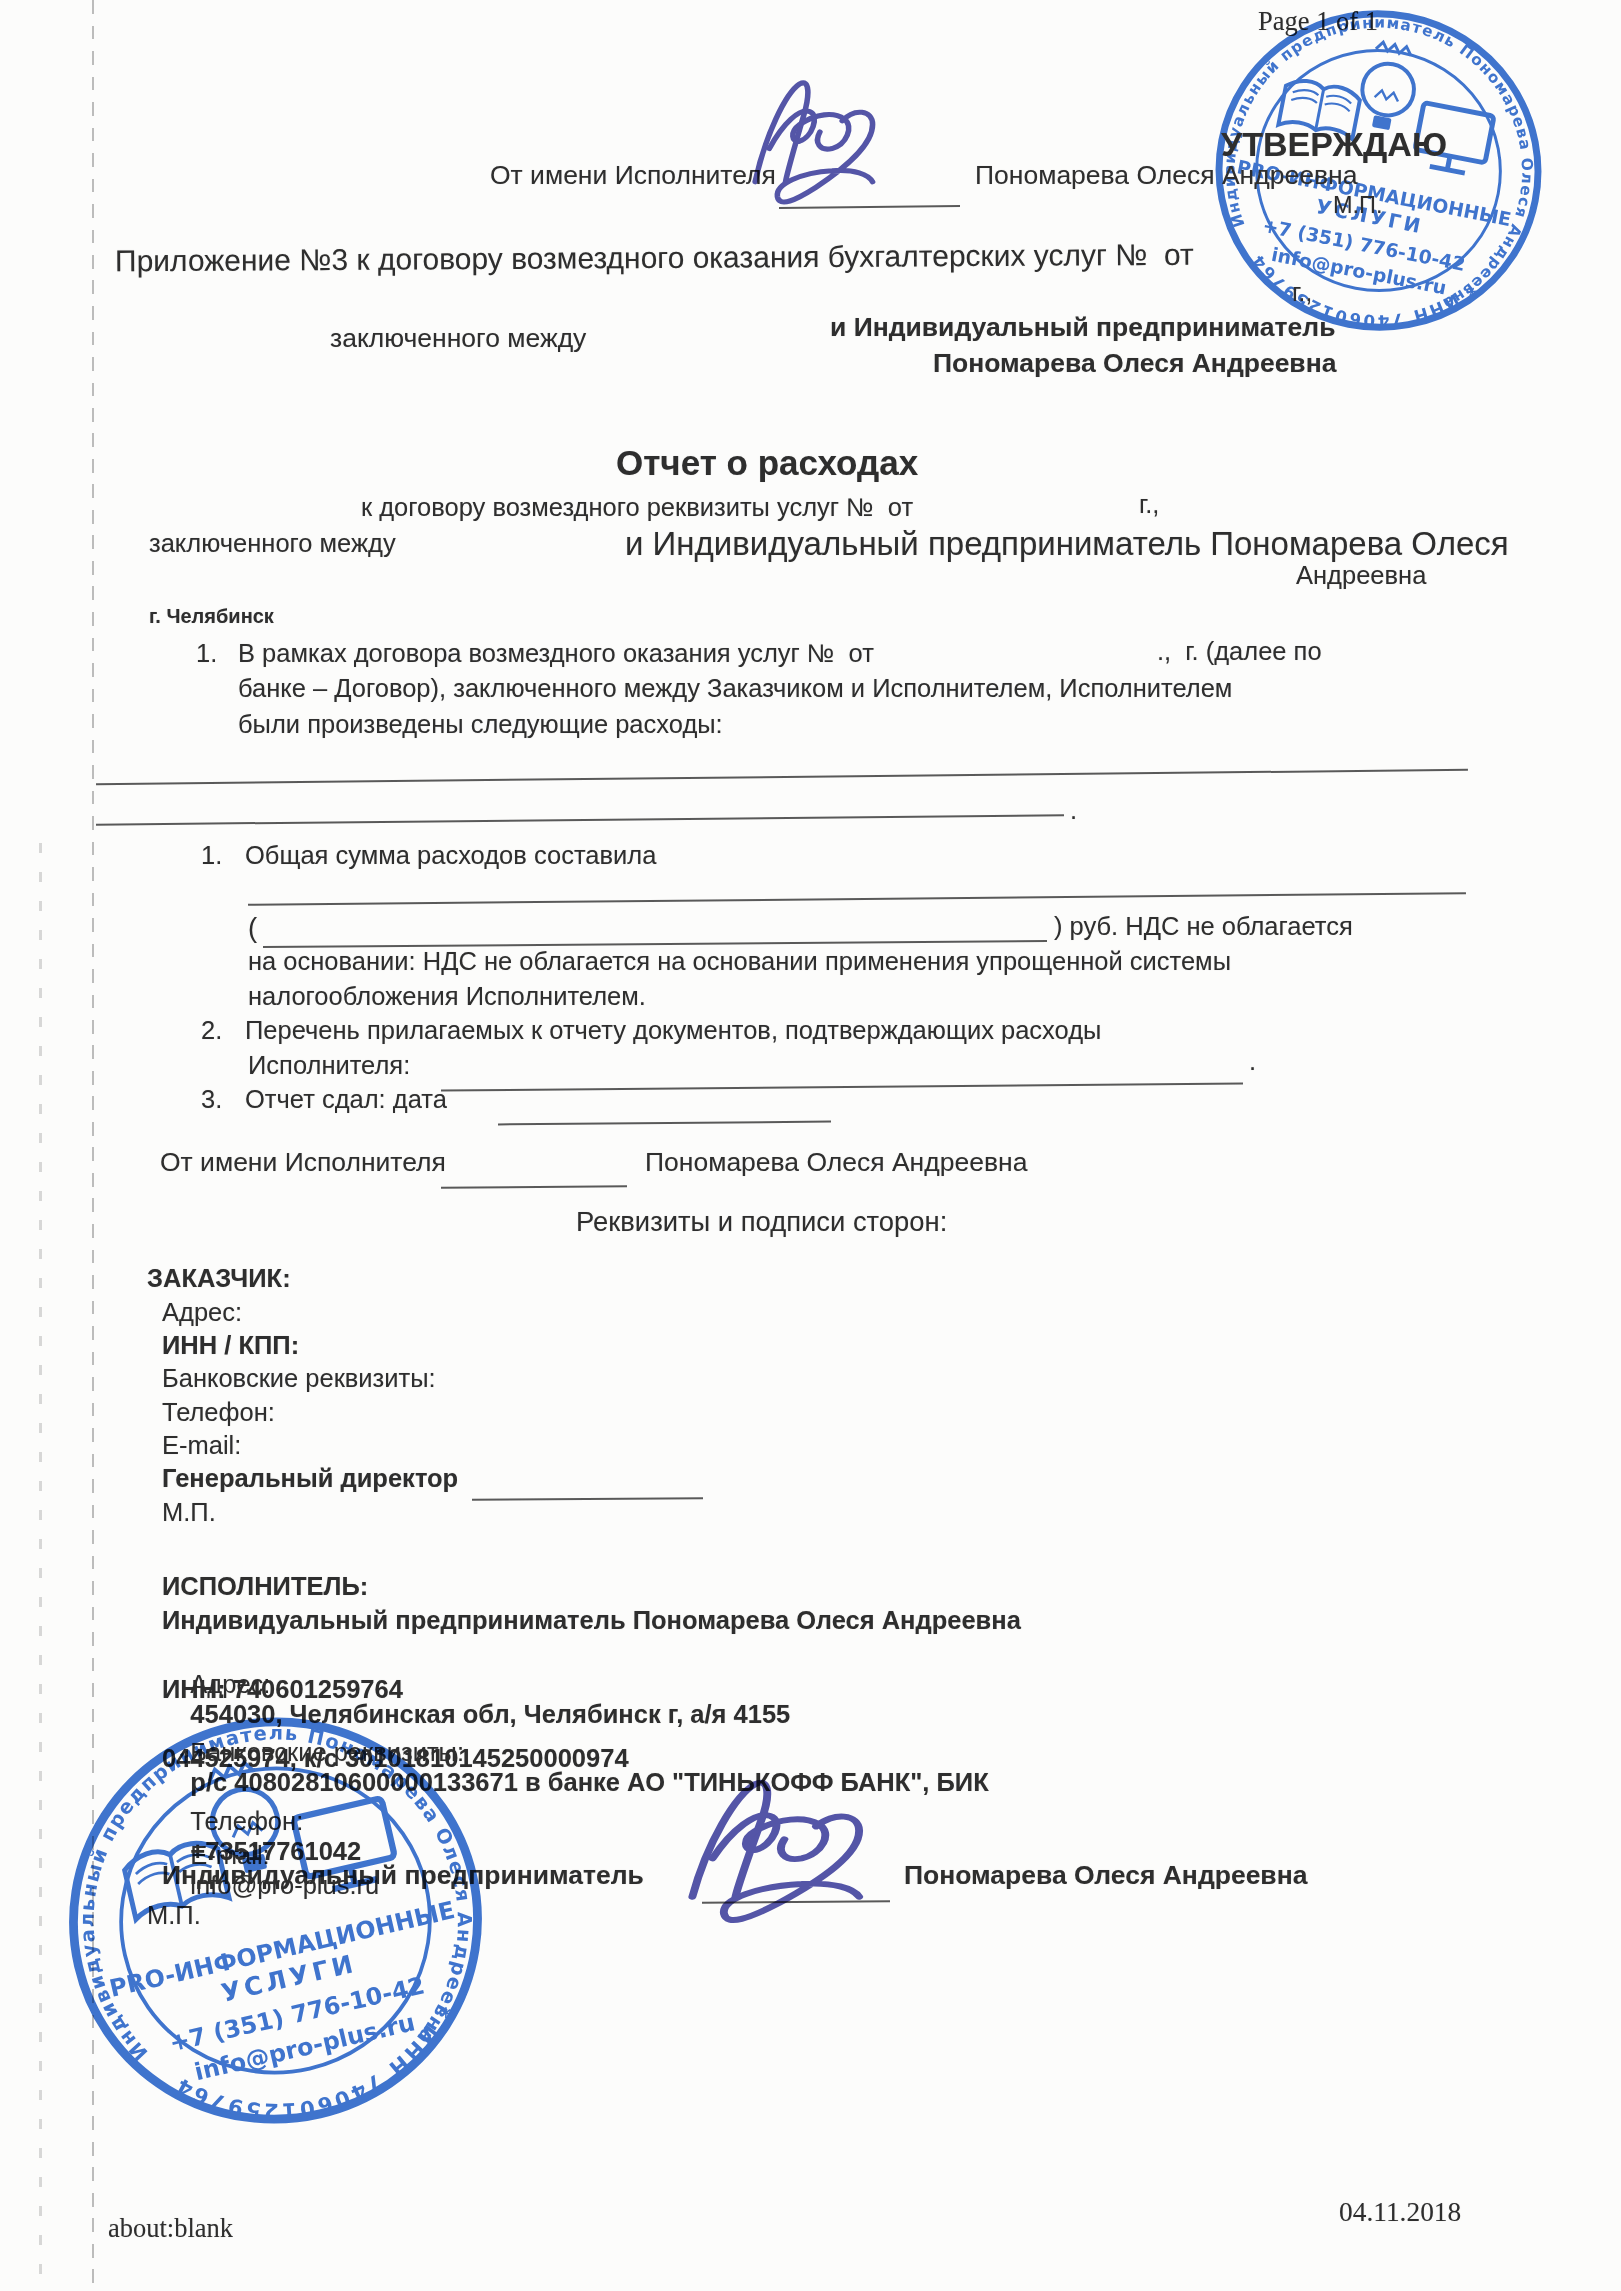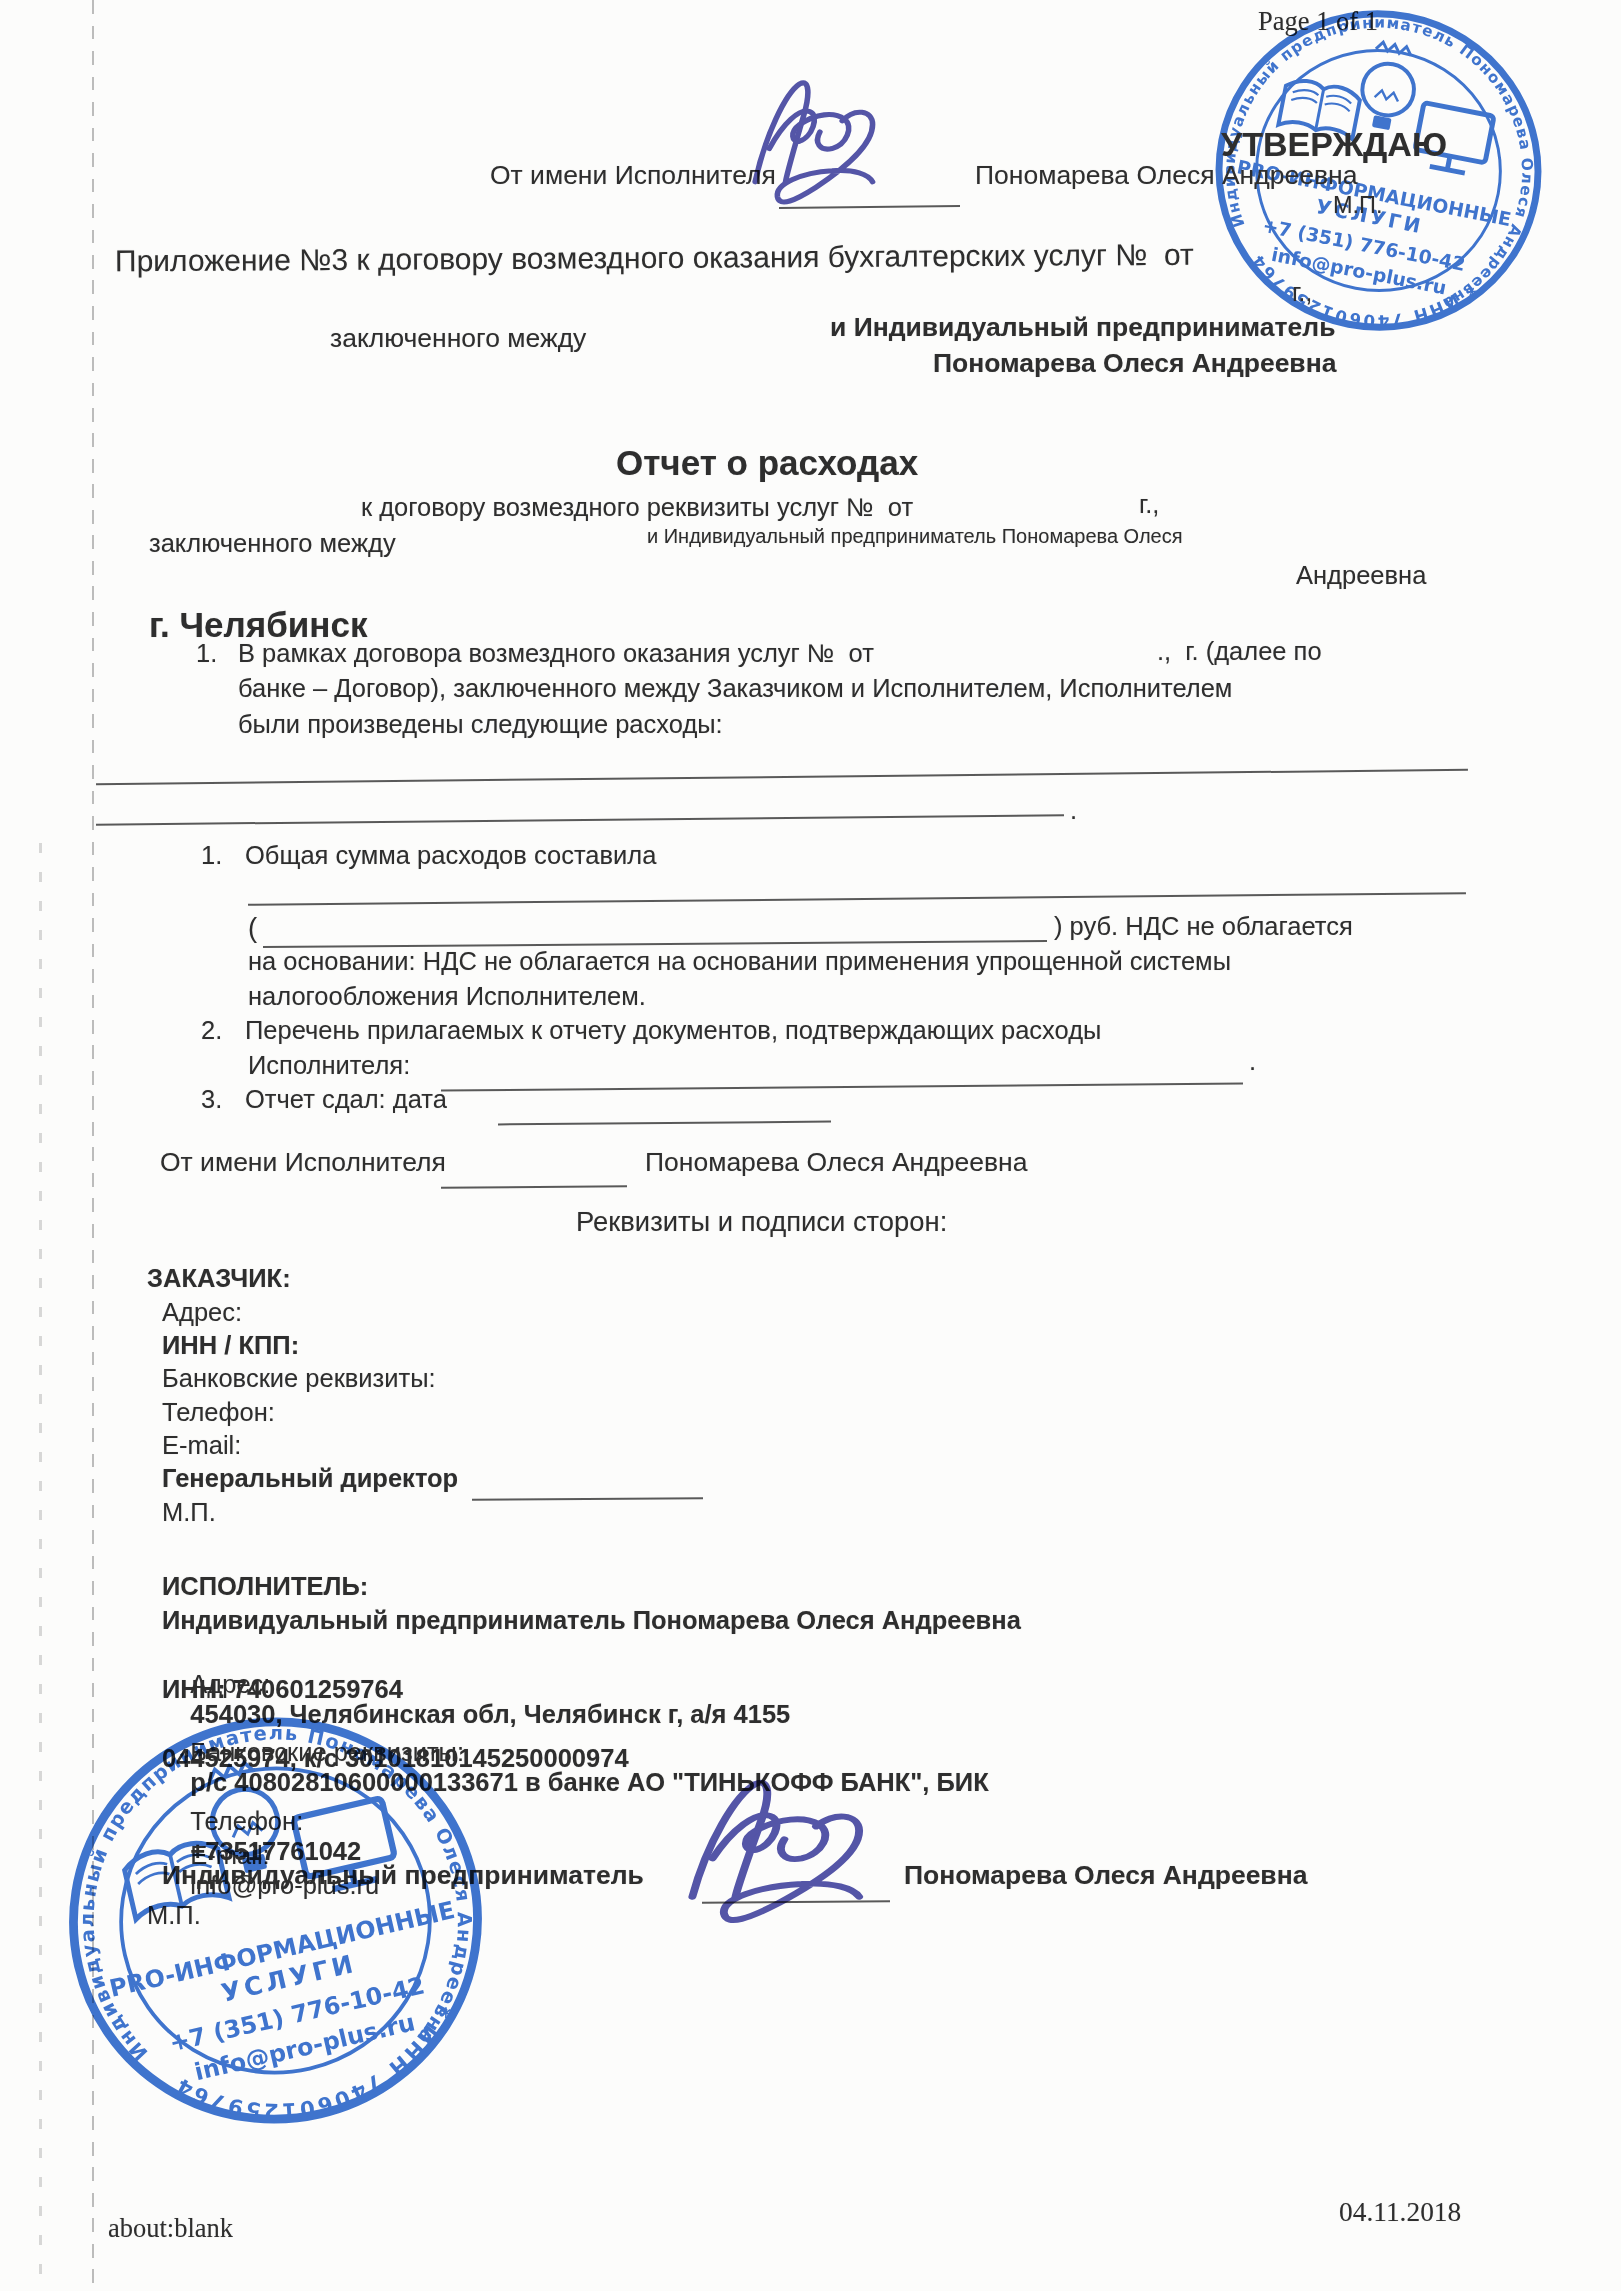--- a/index.html
+++ b/index.html
@@ -81,23 +81,23 @@
   <div class="t" style="left:1292px;top:278px;font-size:25.5px;">г.,</div>
 
   <div class="t" style="left:330px;top:323px;font-size:26.5px;">заключенного между</div>
   <div class="t b" style="left:830px;top:312px;font-size:26.5px;">и Индивидуальный предприниматель</div>
   <div class="t b" style="left:933px;top:348px;font-size:26.5px;">Пономарева Олеся Андреевна</div>
 
   <div class="t b" style="left:616px;top:443px;font-size:35px;">Отчет о расходах</div>
   <div class="t" style="left:361px;top:493px;font-size:25.5px;">к договору возмездного реквизиты услуг №  от</div>
   <div class="t" style="left:1139px;top:490px;font-size:25.5px;">г.,</div>
   <div class="t" style="left:149px;top:529px;font-size:25.5px;">заключенного между</div>
-  <div class="t" style="left:647px;top:525px;font-size:20px;">и Индивидуальный предприниматель Пономарева Олеся</div>
+  <div class="t" style="left:625px;top:525px;font-size:33px;">и Индивидуальный предприниматель Пономарева Олеся</div>
   <div class="t" style="left:1296px;top:561px;font-size:25.5px;">Андреевна</div>
-  <div class="t b" style="left:149px;top:605px;font-size:35px;">г. Челябинск</div>
+  <div class="t b" style="left:149px;top:605px;font-size:20px;">г. Челябинск</div>
 
   <div class="t" style="left:196px;top:639px;">1.</div>
   <div class="t" style="left:238px;top:639px;">В рамках договора возмездного оказания услуг №  от</div>
   <div class="t" style="left:1157px;top:637px;">.,  г. (далее по</div>
   <div class="t" style="left:238px;top:674px;">банке – Договор), заключенного между Заказчиком и Исполнителем, Исполнителем</div>
   <div class="t" style="left:238px;top:710px;">были произведены следующие расходы:</div>
 
   <div class="rule" style="left:96px;top:776px;width:1372px;transform:rotate(-.6deg);"></div>
   <div class="rule" style="left:96px;top:819px;width:968px;transform:rotate(-.55deg);"></div>
   <div class="t" style="left:1070px;top:796px;">.</div>

